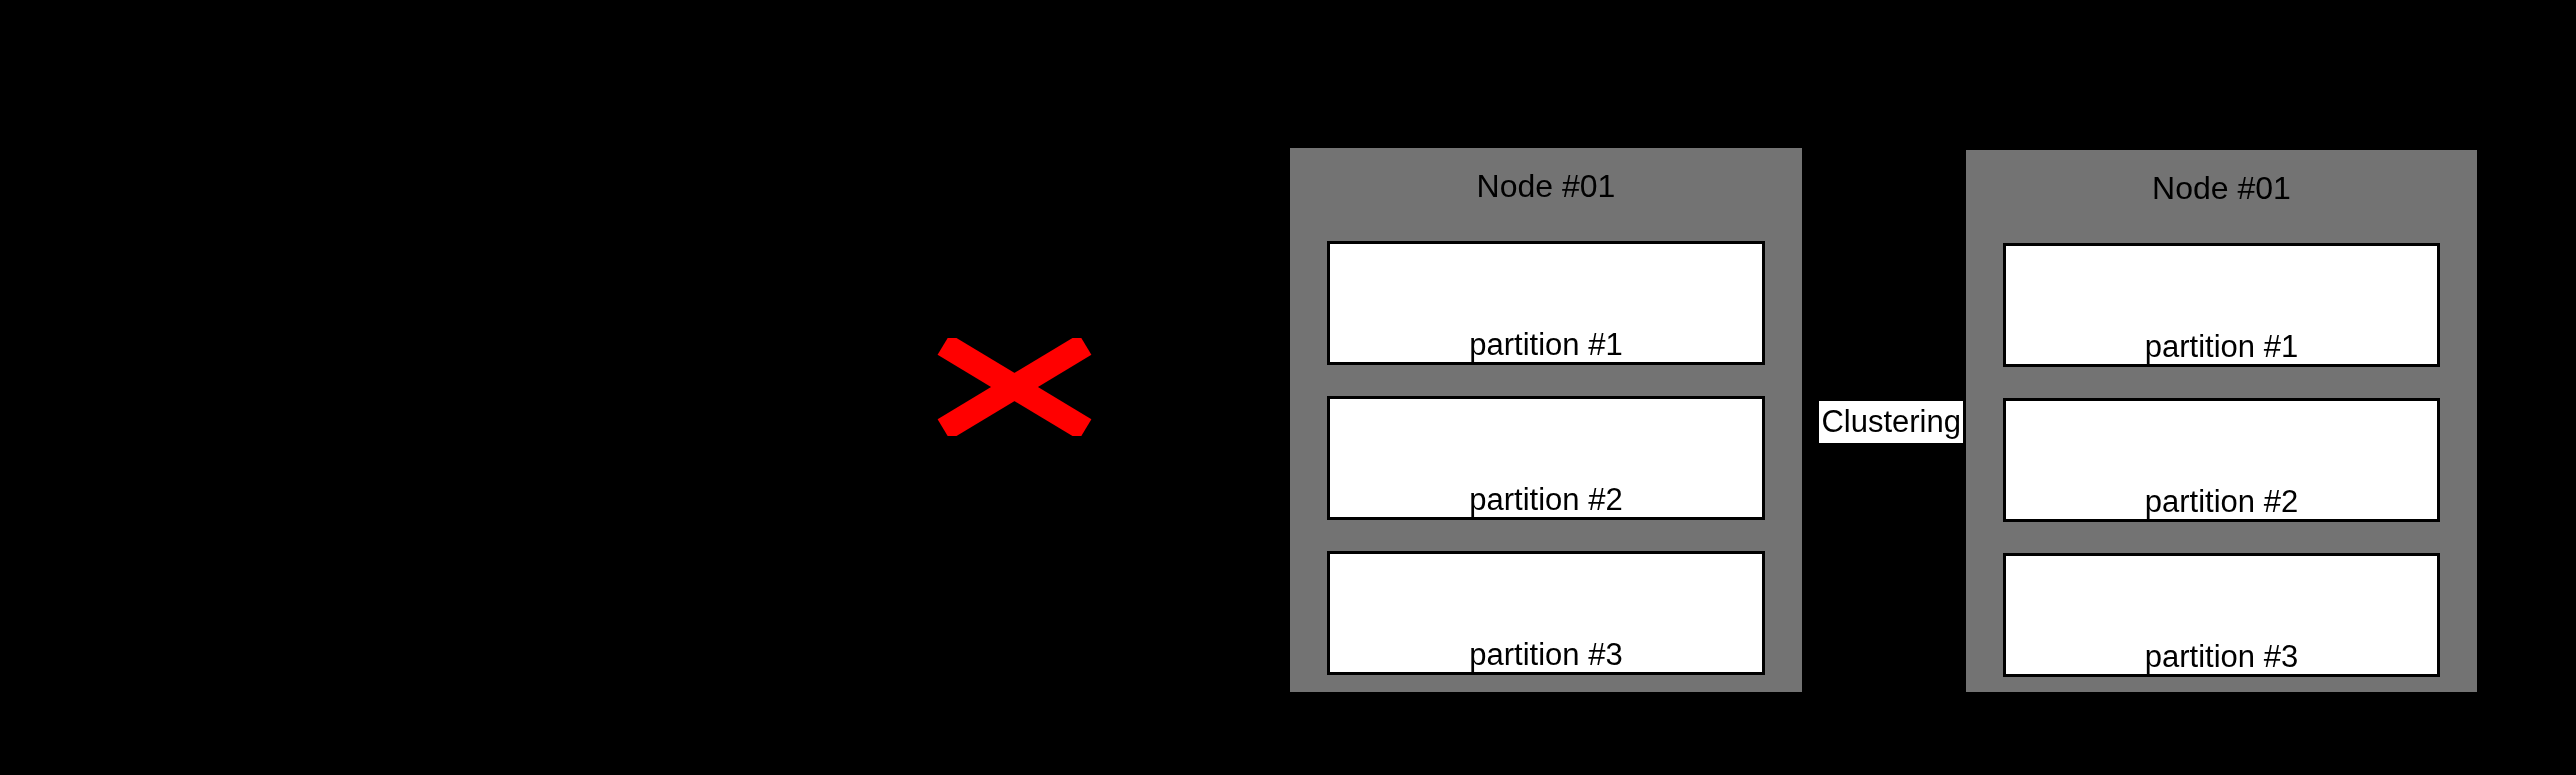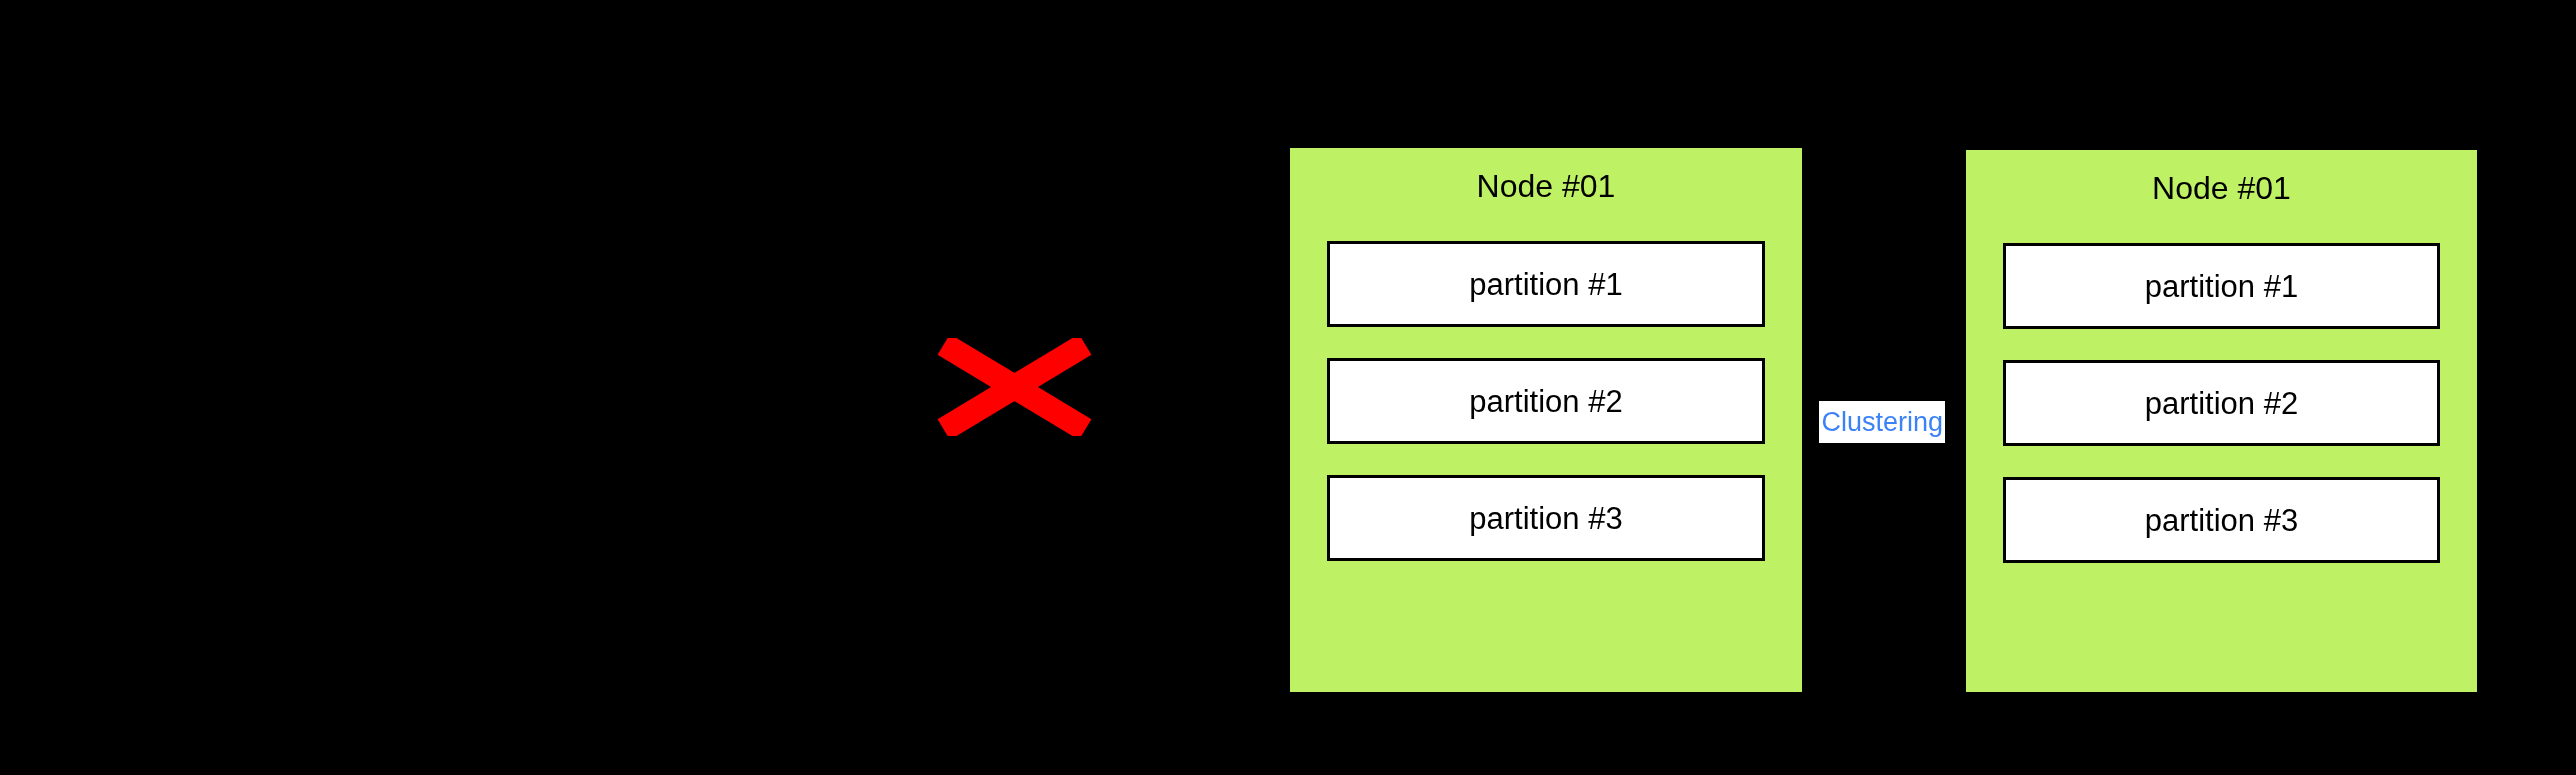--- a/index.html
+++ b/index.html
@@ -12,21 +12,21 @@
     width: 2576px;
     height: 775px;
     background: #000000;
     overflow: hidden;
     font-family: "Liberation Sans", "DejaVu Sans", sans-serif;
   }
 
   
   .node {
     position: absolute;
-    background: #bef264;
+    background: #737373;
     box-sizing: border-box;
   }
   #node-01 { left: 1290px; top: 148px;  width: 512px; height: 544px; }
   #node-02 { left: 1966px; top: 150px;  width: 511px; height: 542px; }
 
   .node-title {
     position: absolute;
     left: 0;
     right: 0;
     top: 19.3px;
@@ -40,26 +40,26 @@
   
   .partitions {
     position: absolute;
     left: 37px;
     right: 37px;
     top: 93px;
   }
   .partition {
     position: relative;
     box-sizing: border-box;
-    height: 86px;
+    height: 124px;
     border: 3.2px solid #000000;
     background: #ffffff;
     margin-bottom: 31px;
     display: flex;
-    align-items: center;
+    align-items: flex-end;
     justify-content: center;
   }
   .partition:last-child { margin-bottom: 0; margin-top: 8px; }
   .partition-label {
     color: #000000;
     font-size: 31px;
     line-height: 35px;
     white-space: nowrap;
   }
 
@@ -72,22 +72,22 @@
     height: 2.4px;
     background: #000000;
   }
   #cluster-label {
     position: absolute;
     left: 1819px;
     top: 401px;
     height: 42px;
     padding: 0 2.4px;
     background: #ffffff;
-    color: #3b82f6;
-    font-size: 27px;
+    color: #000000;
+    font-size: 31px;
     line-height: 42px;
     white-space: nowrap;
   }
 
   
   #failure-x {
     position: absolute;
     left: 934px;
     top: 338px;
     width: 161px;

